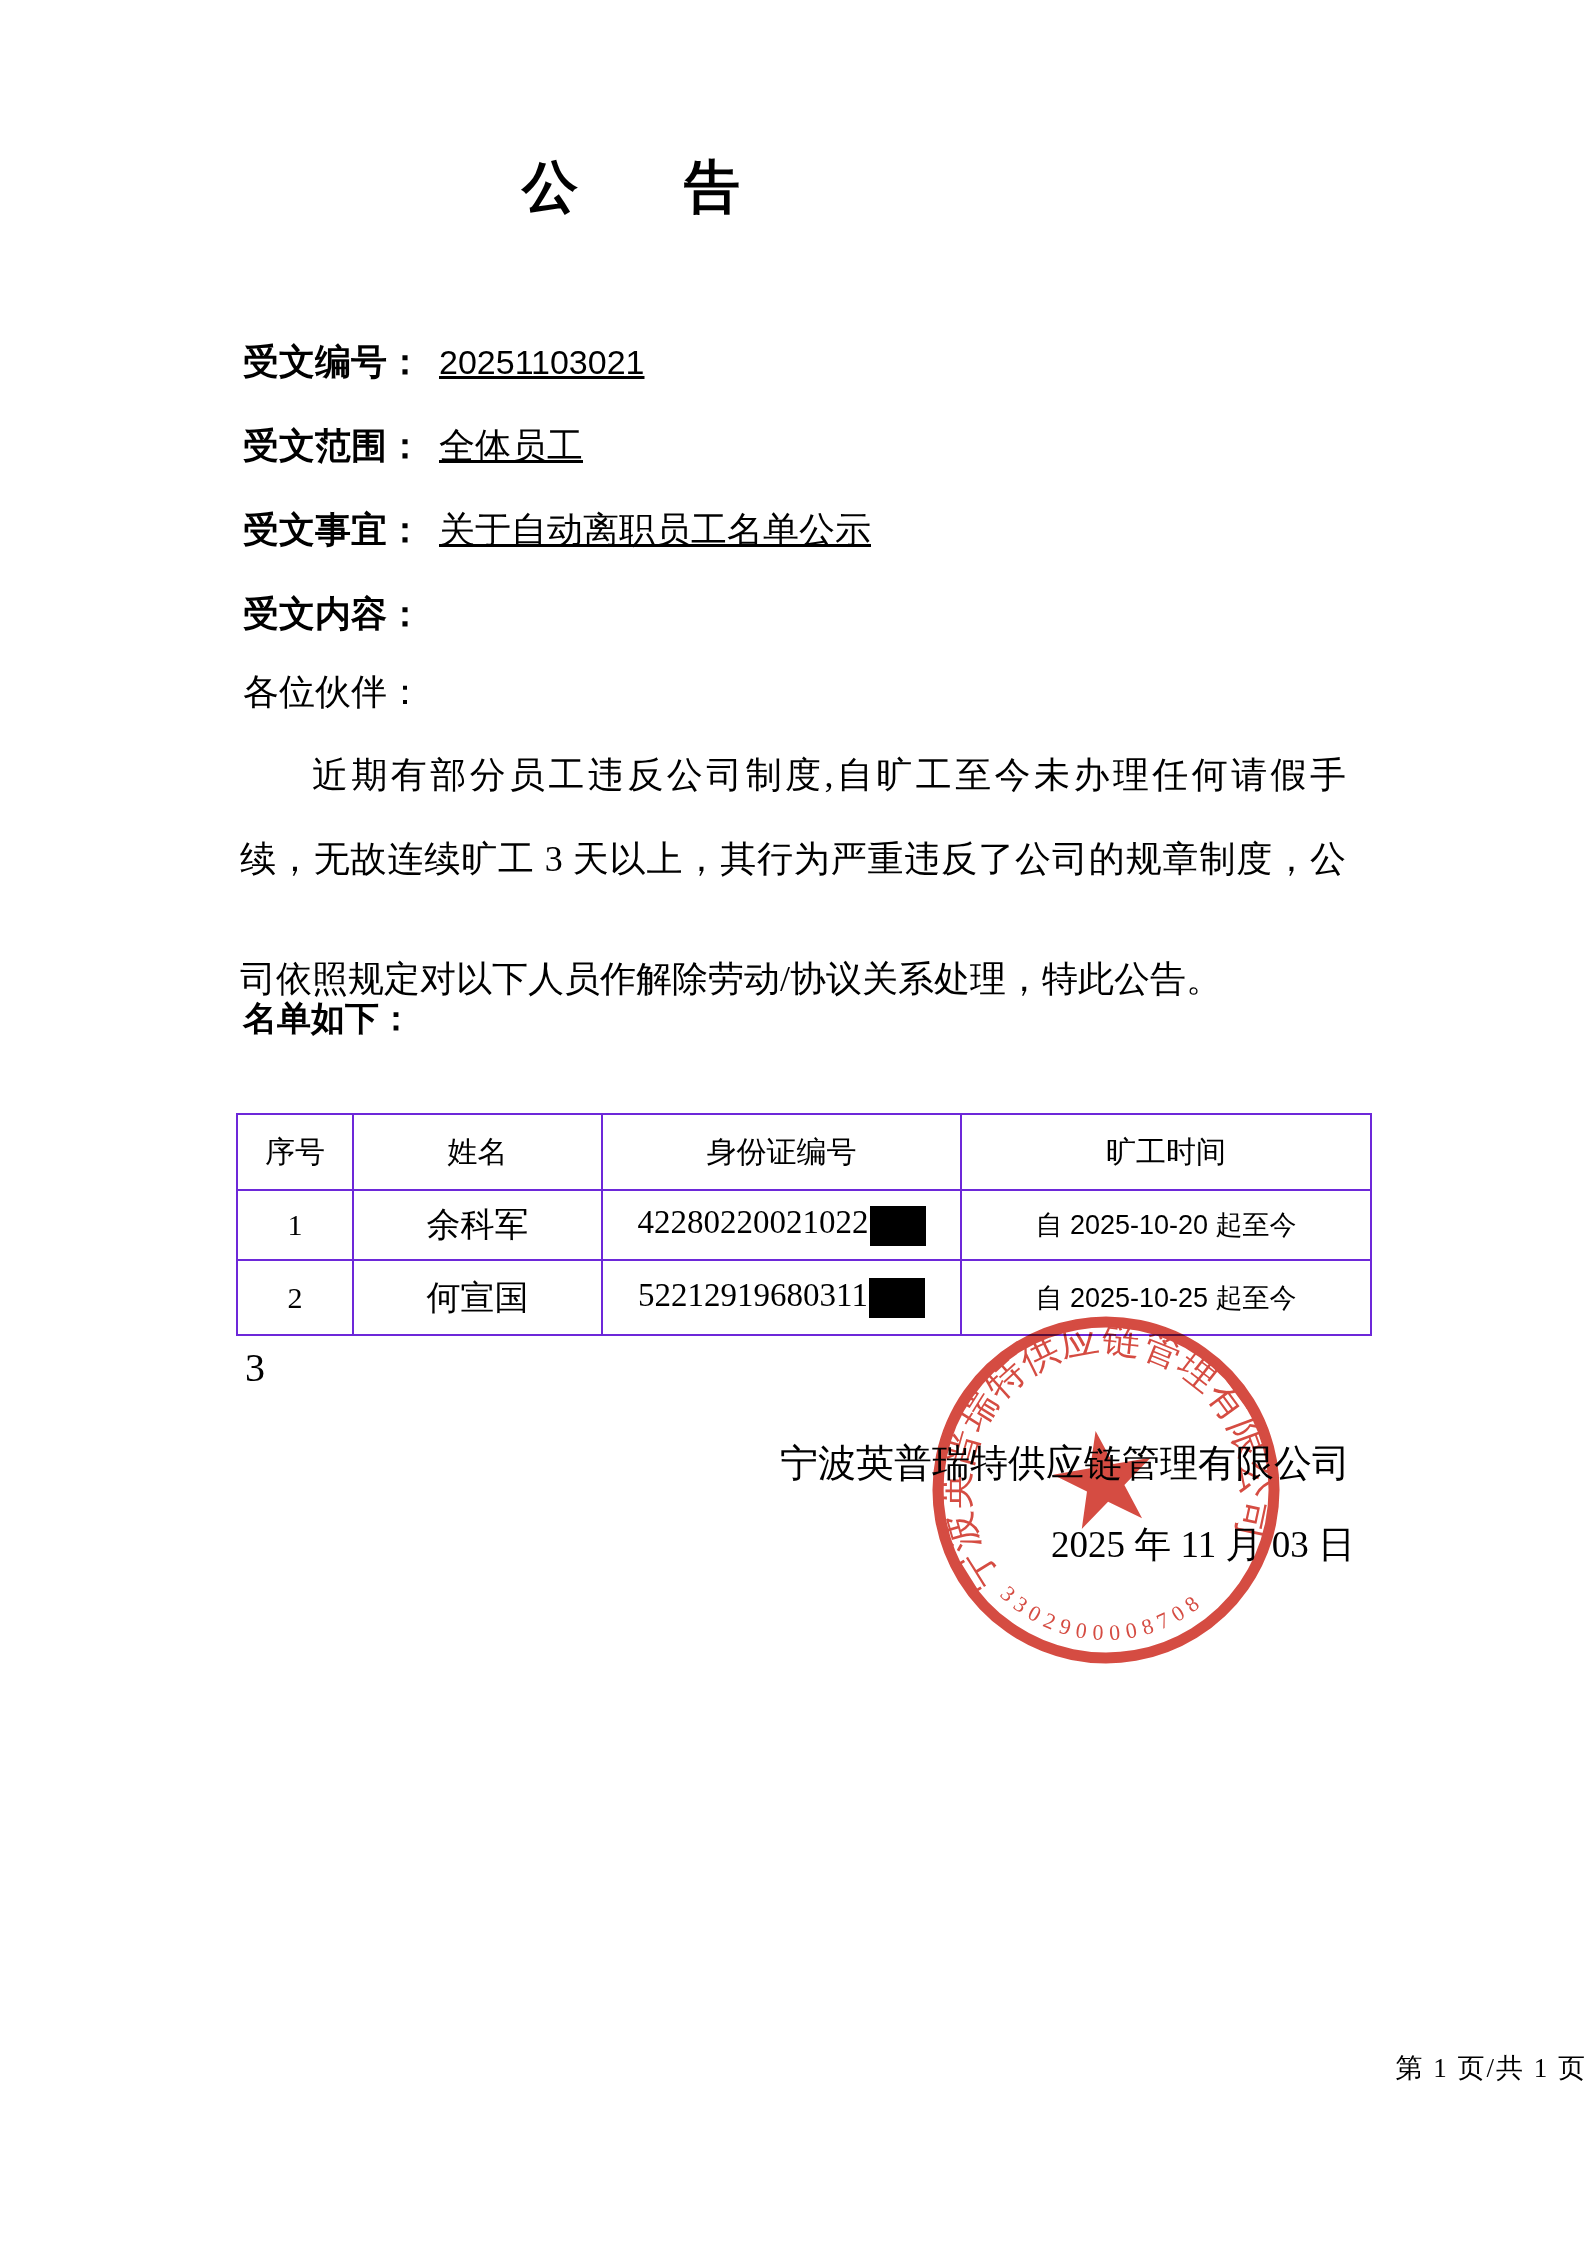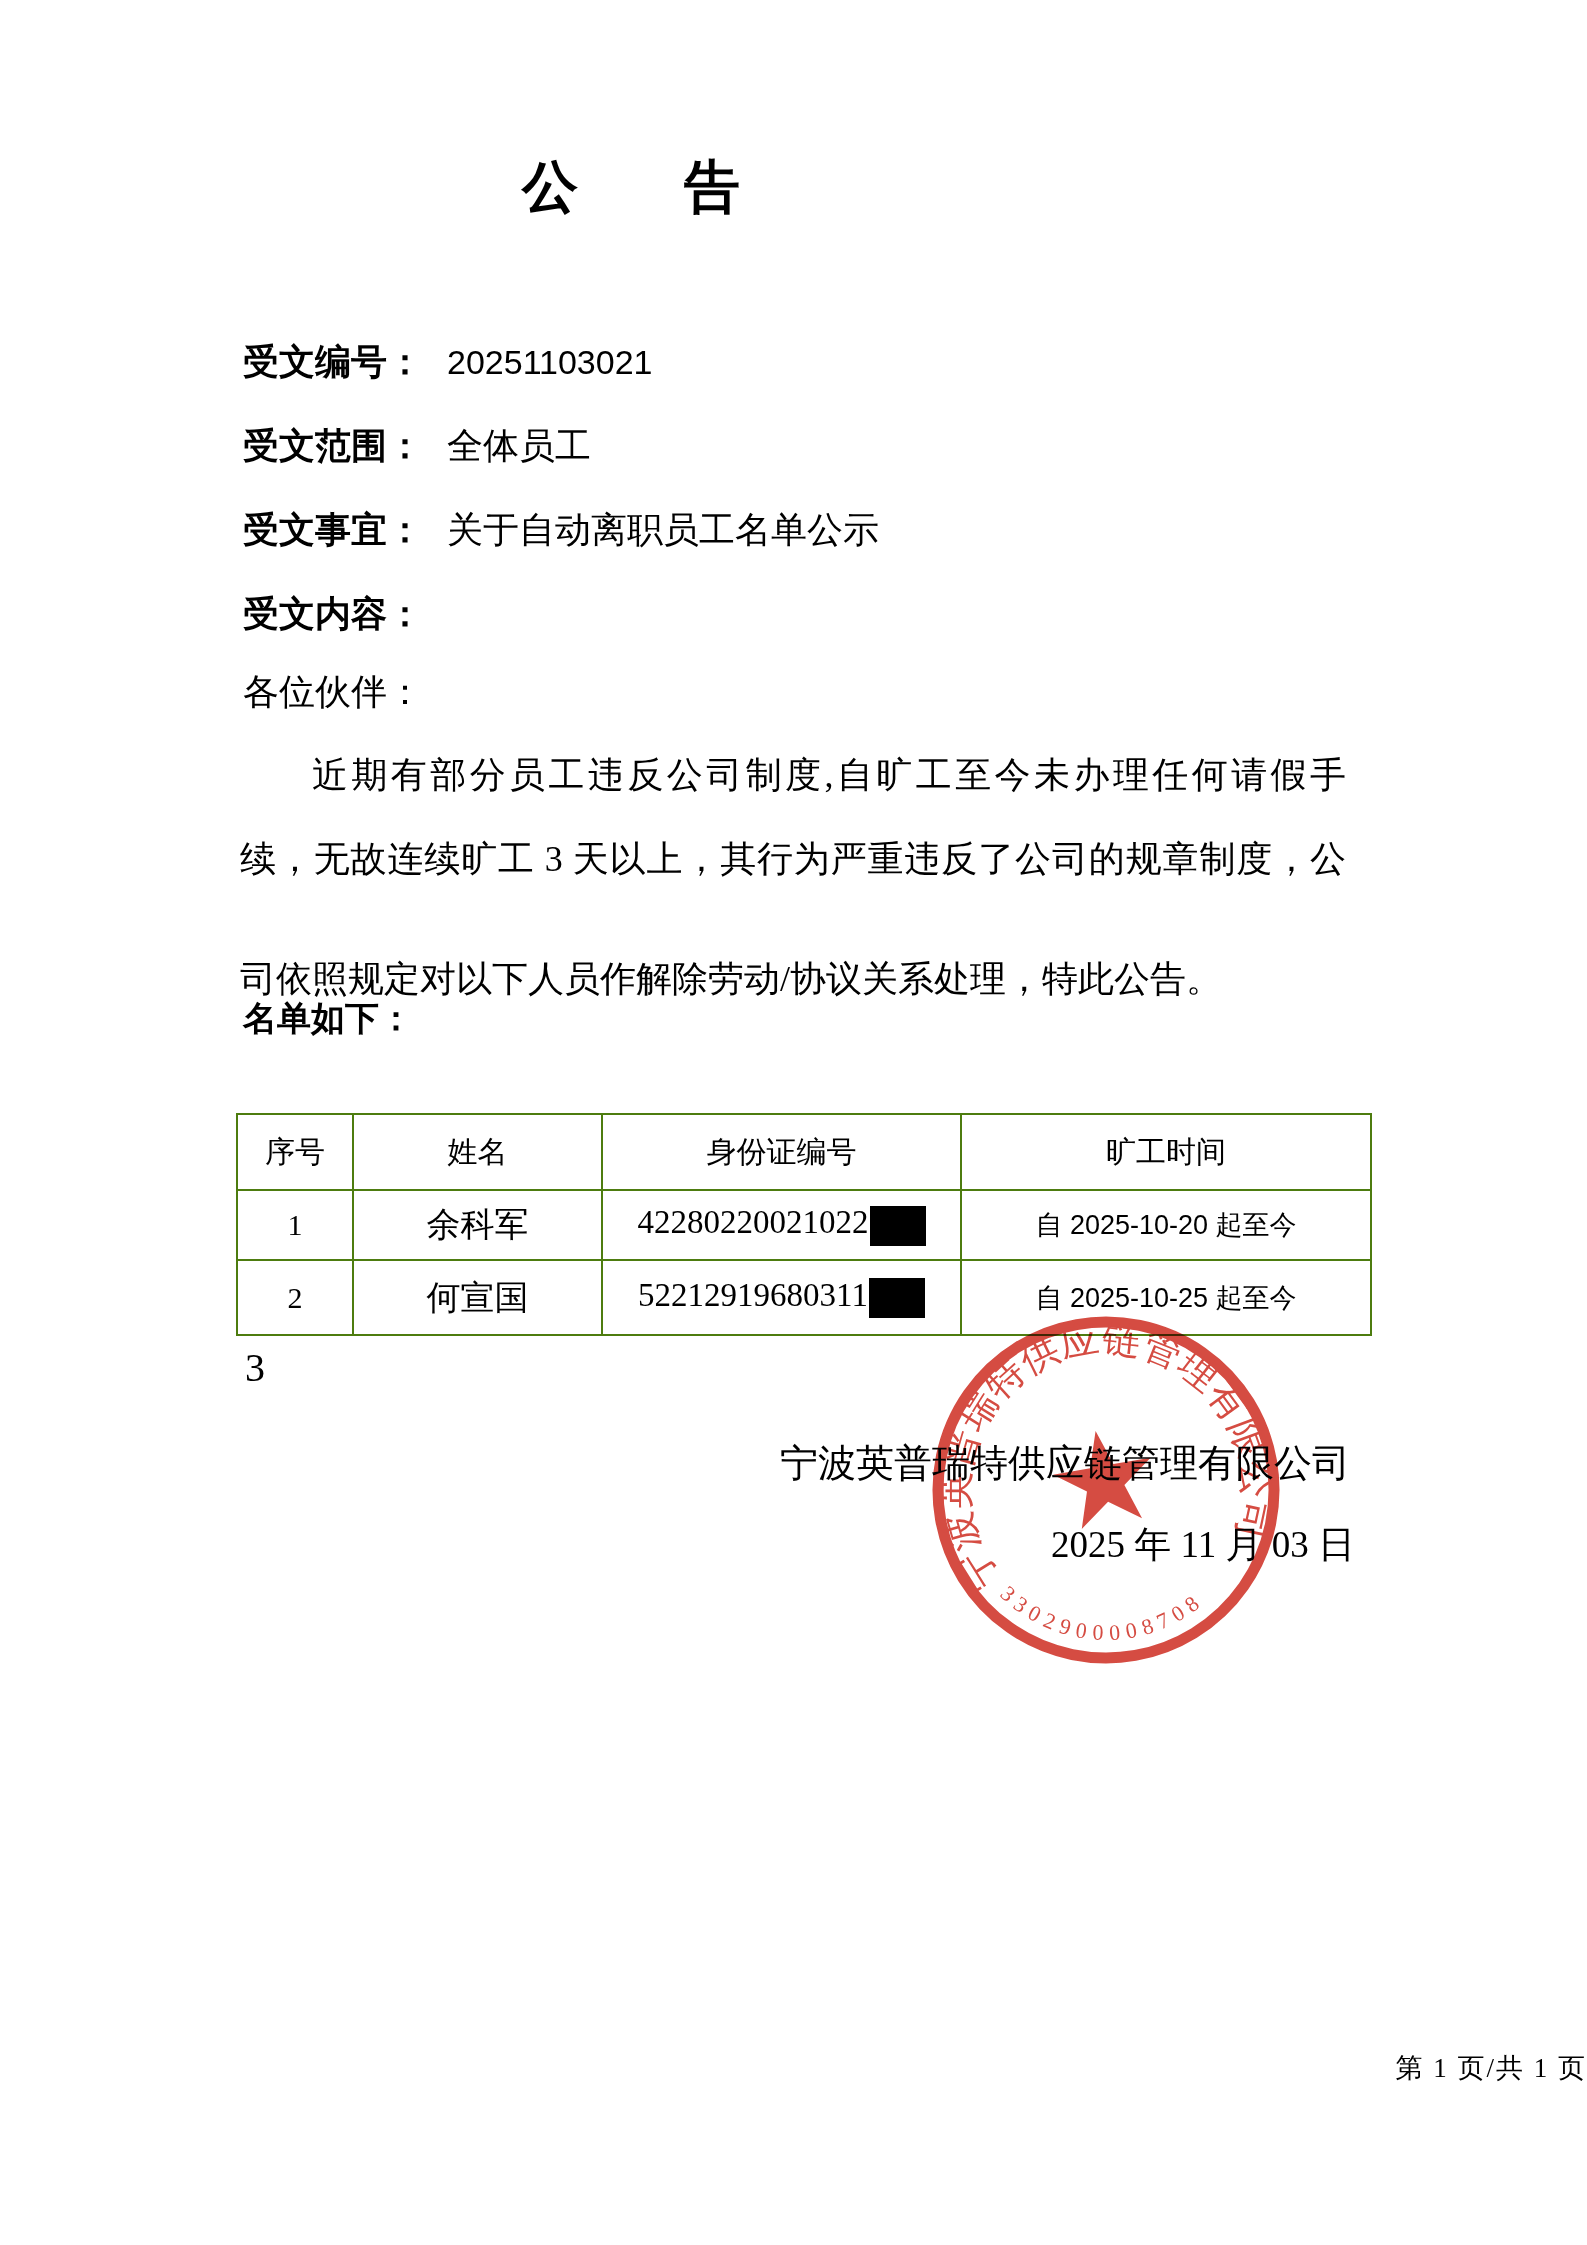--- a/index.html
+++ b/index.html
@@ -9,32 +9,32 @@
     overflow:hidden;
   }
   .abs{position:absolute;white-space:nowrap;}
   .doc-title{
     top:150px;left:0;width:1262px;text-align:center;
     font-size:56px;font-weight:bold;letter-spacing:46px;text-indent:46px;
     white-space:nowrap;position:absolute;
   }
   .field{left:243px;font-size:36px;}
   .field .lbl{font-weight:bold;}
-  .field .val{font-weight:normal;margin-left:24px;}
+  .field .val{font-weight:normal;margin-left:16px;text-decoration:underline;}
   .salutation{left:243px;top:668px;font-size:36px;}
   .para{position:absolute;left:240px;width:1106px;font-size:36px;line-height:1.2;}
   .para.justify{text-align:justify;text-align-last:justify;}
   .para.indent{text-indent:72px;}
   .list-heading{left:243px;top:996px;font-size:34px;font-weight:bold;}
   table.roster{
     position:absolute;left:236px;top:1113px;border-collapse:collapse;
     table-layout:fixed;width:1134px;
   }
   table.roster td,table.roster th{
-    border:2px solid #4d7c0f;text-align:center;vertical-align:middle;
+    border:2px solid #6d28d9;text-align:center;vertical-align:middle;
     font-weight:normal;padding:0;overflow:hidden;
   }
   tr.hdr th{height:74px;font-size:30px;}
   tr.r1 td{height:68px;}
   tr.r2 td{height:73px;}
   td.num{font-size:30px;}
   td.name{font-size:34px;}
   td.idcell{font-size:33px;}
   td.idtop{vertical-align:top;padding-top:1px;}
   td.period{font-family:"Liberation Sans","DejaVu Sans",sans-serif;font-size:27px;font-weight:500;}

